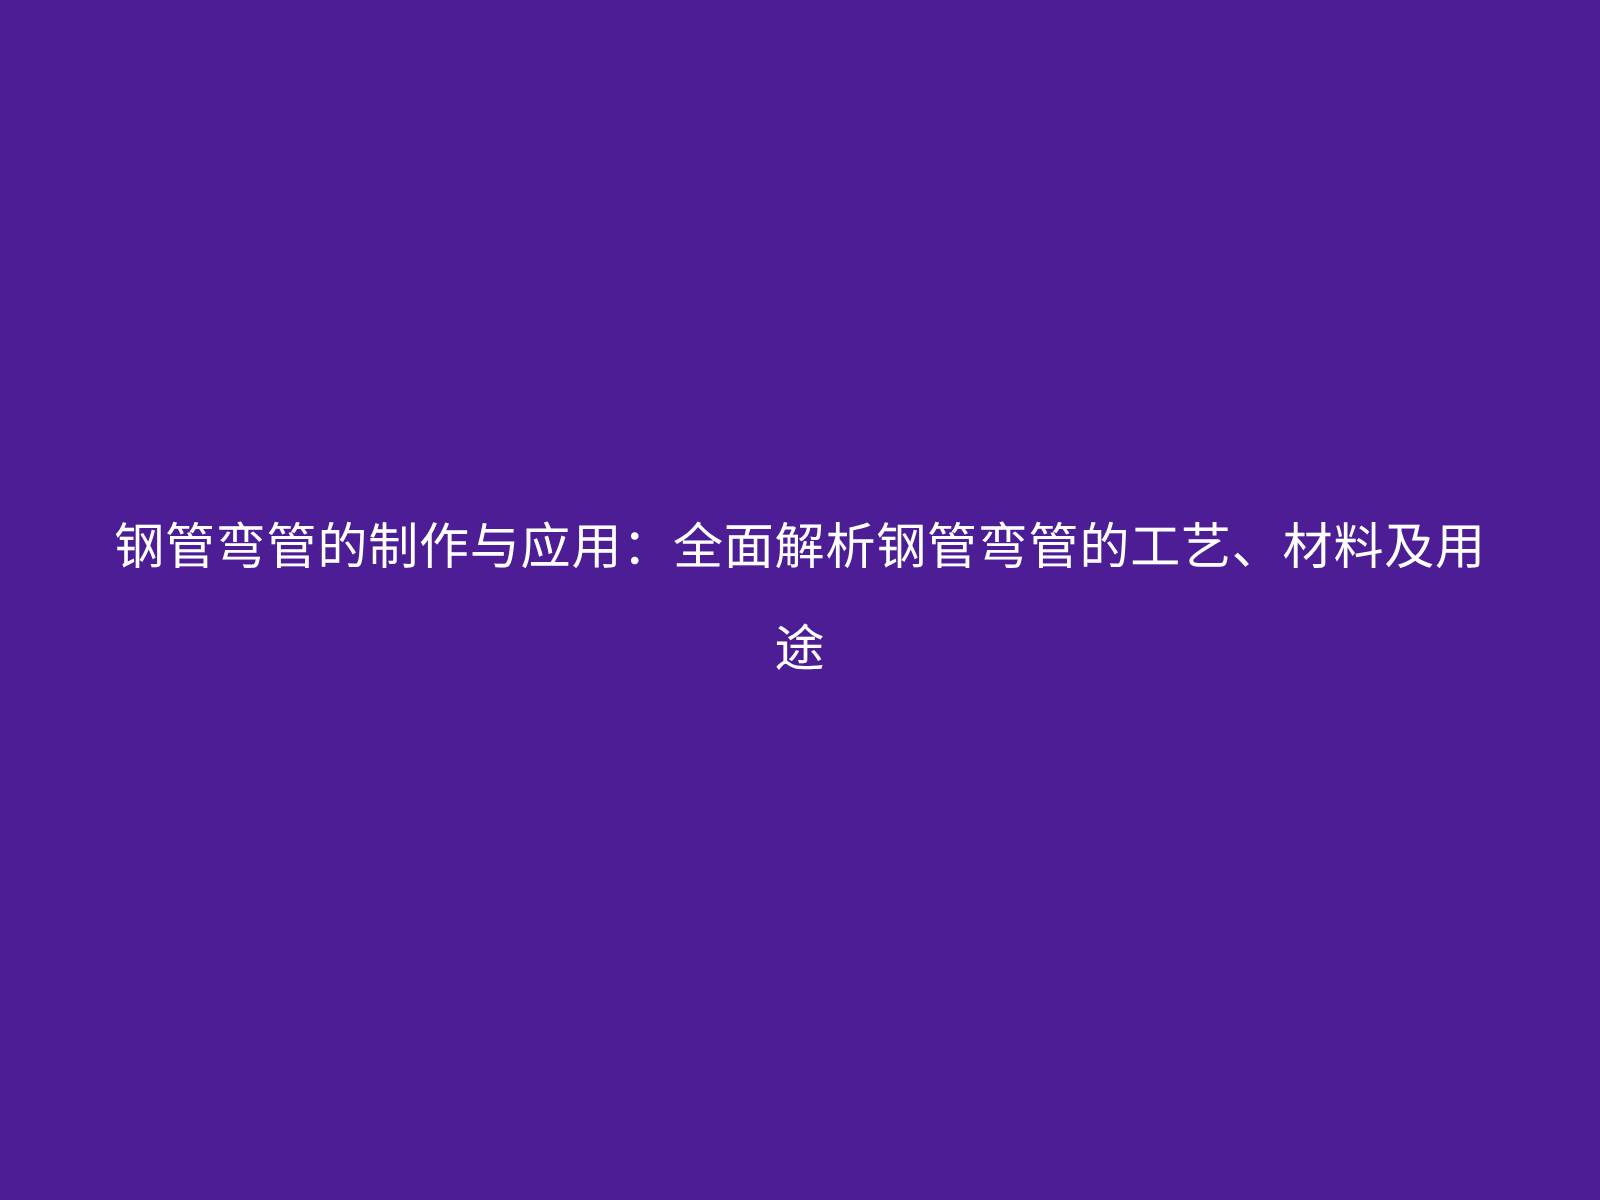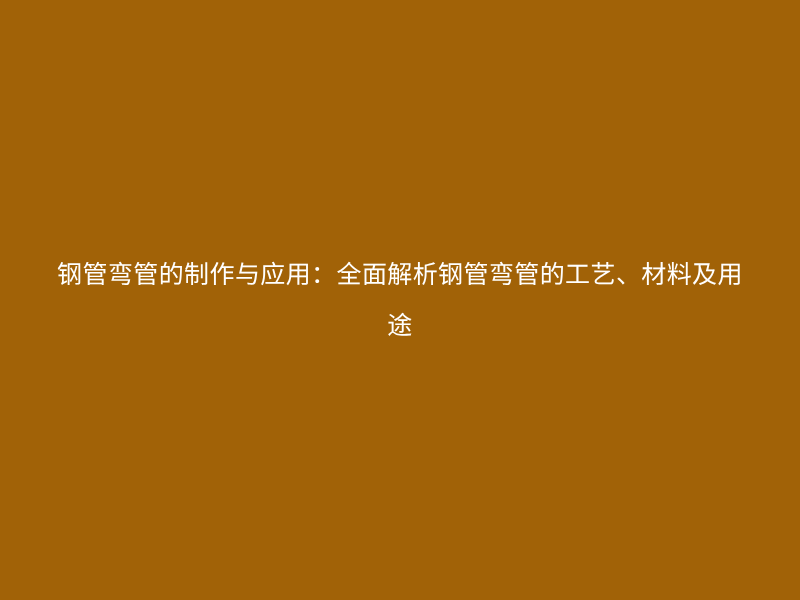--- a/index.html
+++ b/index.html
@@ -46,19 +46,19 @@
     line-height: 51px;
     letter-spacing: 0.4px;
     word-break: break-all;
     white-space: normal;
     -webkit-font-smoothing: antialiased;
   }
 </style>
 </head>
 <body>
 
-<div class="slide" style="background-color: #a16207;">
+<div class="slide" style="background-color: #4c1d95;">
 
   <div class="title-block">
     <h1 class="title-text" style="color: rgb(255, 255, 255);">钢管弯管的制作与应用：全面解析钢管弯管的工艺、材料及用途</h1>
   </div>
 
 </div>
 
 </body></html>

